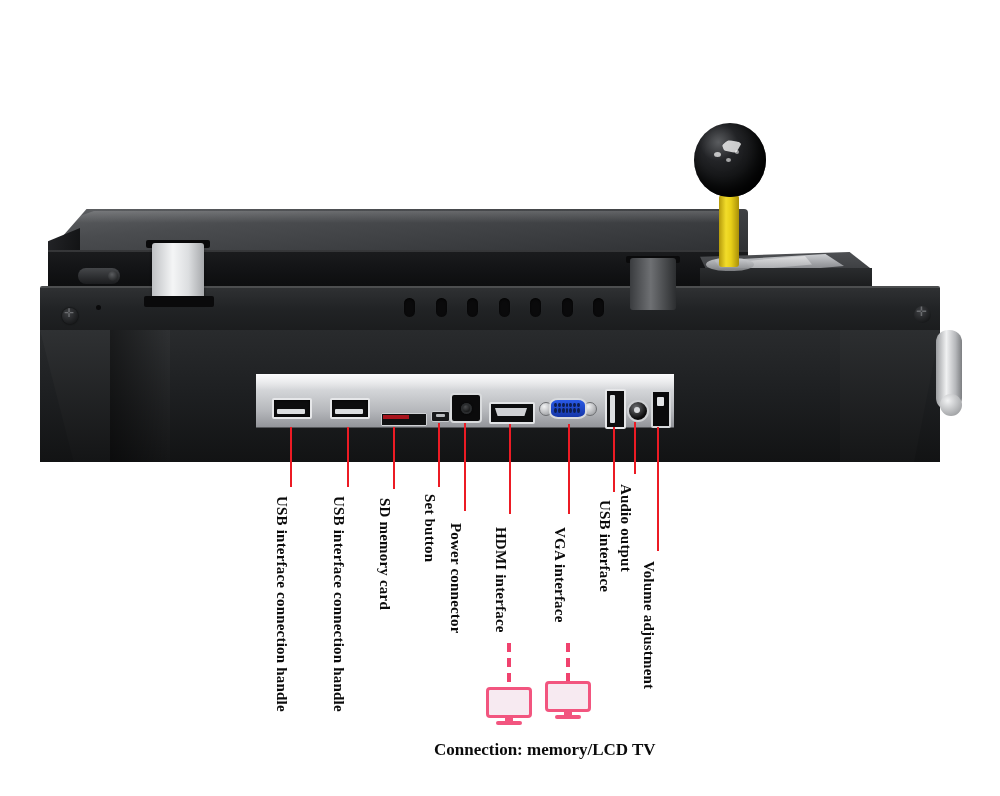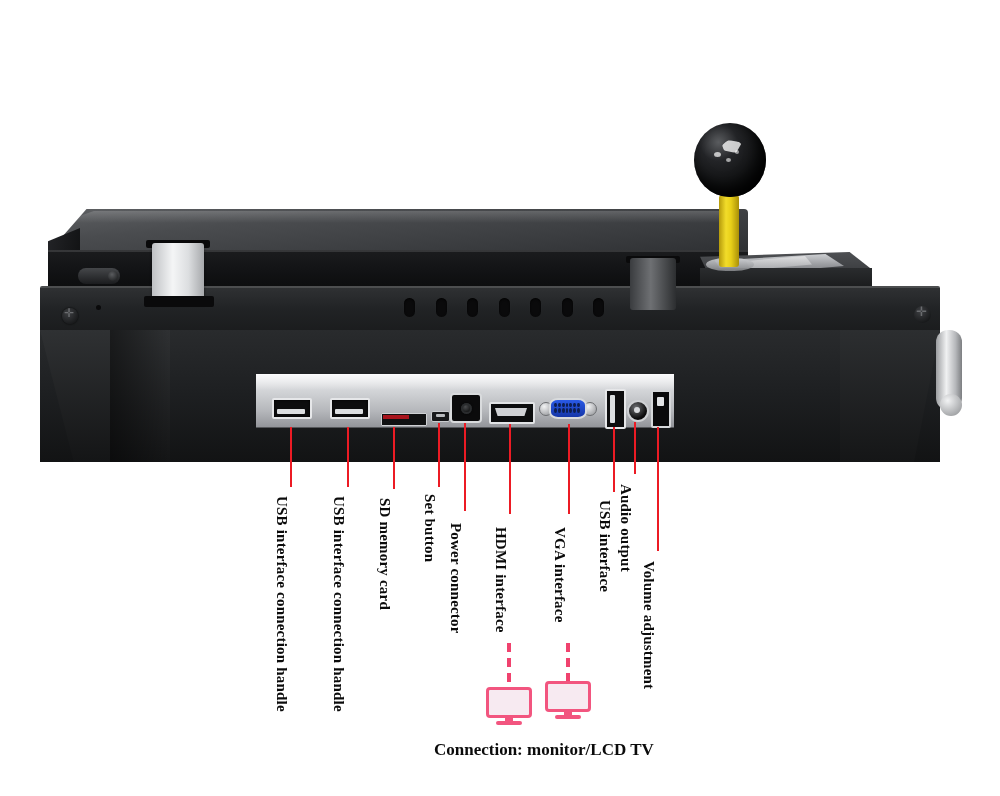--- a/index.html
+++ b/index.html
@@ -335,15 +335,15 @@
     <span class="mon-neck"></span>
     <span class="mon-foot"></span>
   </div>
 
   <div class="monitor" style="left:545px;top:681px;">
     <span class="mon-screen"></span>
     <span class="mon-neck"></span>
     <span class="mon-foot"></span>
   </div>
 
-  <div class="caption" style="left:434px;top:740px;">Connection: monitor/LCD TV</div>
+  <div class="caption" style="left:434px;top:740px;">Connection: memory/LCD TV</div>
 
 </div>
 
 </body></html>

